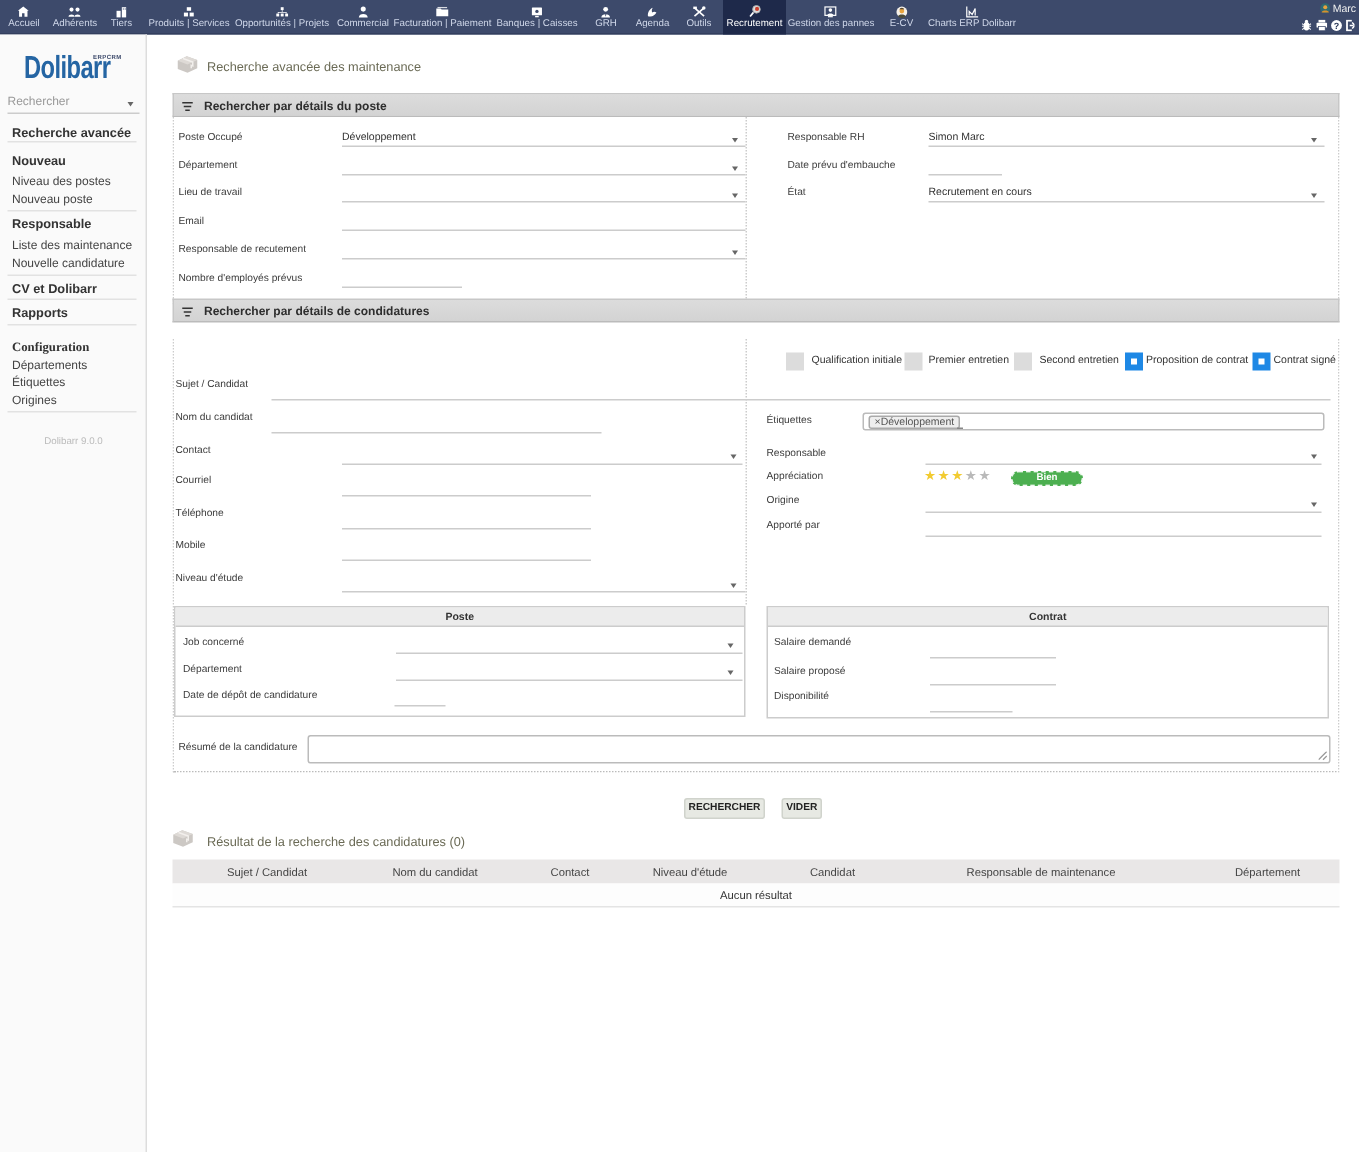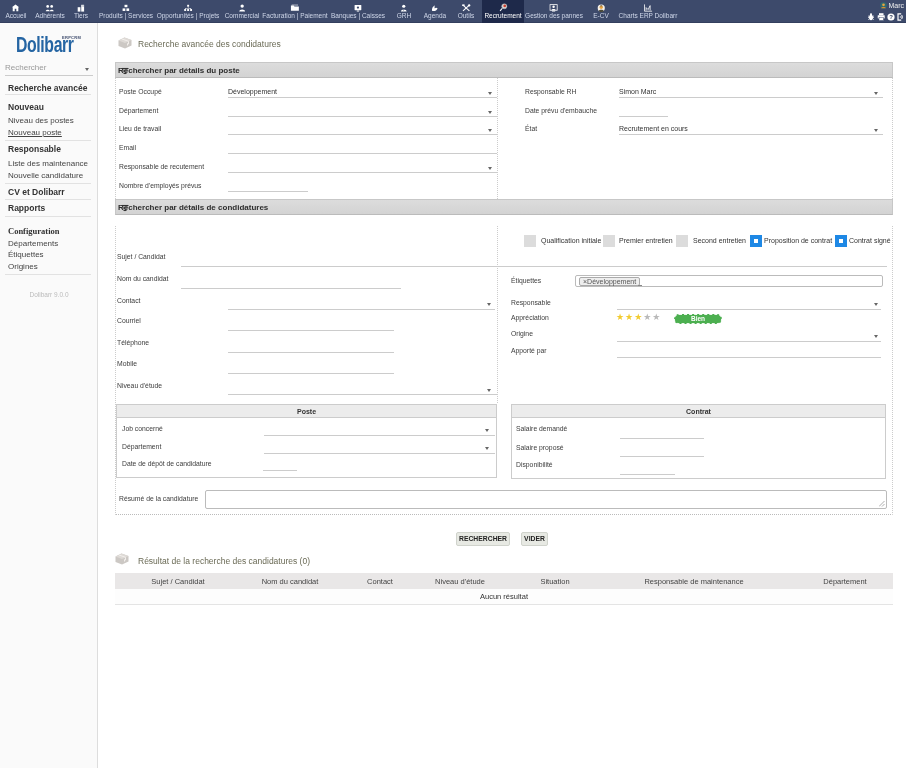--- a/index.html
+++ b/index.html
@@ -15,21 +15,21 @@
 #sidebar{position:absolute;top:23px;left:0;width:98px;height:745px;background:#fafafa;border-right:1px solid #ddd;}
 .logo{position:absolute;left:15.5px;top:13.5px;font-weight:bold;font-size:17px;color:#2565a3;letter-spacing:-0.4px;transform:scale(0.93,1.25);transform-origin:left top;line-height:13px;}
 .logosup{position:absolute;left:62px;top:12px;font-size:4px;color:#3d4a6b;font-weight:bold;letter-spacing:0.3px;}
 .srch{position:absolute;left:5px;top:40px;width:88px;border-bottom:1px solid #ccc;color:#999;font-size:8px;height:13px;}
 .srch .ar{position:absolute;right:4px;top:3px;}
 .smenu{position:absolute;left:8px;white-space:nowrap;color:#444;font-size:8px;}
 .smenu.hd{font-weight:bold;color:#333;font-size:8.5px;}
 .ssep{position:absolute;left:5px;width:86px;border-top:1px solid #e2e2e2;}
 
 .ttl{position:absolute;color:#6a6a55;font-size:8.5px;white-space:nowrap;}
-.shead{position:absolute;left:115px;width:778px;height:16px;background:linear-gradient(#dcdcdc,#d3d3d3);border:1px solid #c7c7c7;border-bottom:1px solid #bbb;font-size:8px;font-weight:bold;color:#2e2e2e;line-height:15px;padding-left:2px;}
+.shead{position:absolute;left:115px;width:778px;height:16px;background:linear-gradient(#dcdcdc,#d3d3d3);border:1px solid #c7c7c7;border-bottom:1px solid #bbb;font-size:8px;font-weight:bold;color:#2e2e2e;line-height:15px;padding-left:20px;}
 .sbody{position:absolute;left:115px;width:778px;border-left:1px dotted #ccc;border-right:1px dotted #ccc;border-bottom:1px dotted #bbb;}
 .lab{position:absolute;font-size:6.8px;color:#3c3c3c;white-space:nowrap;}
 .ul{position:absolute;border-bottom:1px solid #ccc;height:1px;}
 .val{position:absolute;font-size:7px;color:#333;white-space:nowrap;}
 .sar{position:absolute;width:0;height:0;border-left:2.5px solid transparent;border-right:2.5px solid transparent;border-top:3px solid #666;}
 .cb{position:absolute;width:11.5px;height:11.5px;background:#dcdcdc;}
 .cb.on{background:#1e88e5;}
 .cb.on::after{content:"";position:absolute;left:4px;top:4px;width:3.5px;height:3.5px;background:#fff;}
 .cblab{position:absolute;font-size:7px;color:#333;white-space:nowrap;}
 .box{position:absolute;border:1px solid #ccc;background:#fff;}
@@ -241,21 +241,21 @@
 </div>
 
 <div id="sidebar">
   <div class="logo">Dolibarr</div>
   <div class="logosup">ERPCRM</div>
   <div class="srch">Rechercher<span class="ar sar" style="position:absolute;right:4px;top:5px;"></span></div>
   <div class="smenu hd" style="top:60px;">Recherche avancée</div>
   <div class="ssep" style="top:71px;"></div>
   <div class="smenu hd" style="top:79px;">Nouveau</div>
   <div class="smenu" style="top:93px;">Niveau des postes</div>
-  <div class="smenu" style="top:105px;text-decoration:underline;">Nouveau poste</div>
+  <div class="smenu" style="top:105px;">Nouveau poste</div>
   <div class="ssep" style="top:117px;"></div>
   <div class="smenu hd" style="top:121px;">Responsable</div>
   <div class="smenu" style="top:136px;">Liste des maintenance</div>
   <div class="smenu" style="top:148px;">Nouvelle candidature</div>
   <div class="ssep" style="top:160px;"></div>
   <div class="smenu hd" style="top:164px;">CV et Dolibarr</div>
   <div class="ssep" style="top:176px;"></div>
   <div class="smenu hd" style="top:180px;">Rapports</div>
   <div class="ssep" style="top:193px;"></div>
   <div class="smenu hd" style="top:203px;font-family:Liberation Serif, serif;">Configuration</div>
@@ -265,21 +265,21 @@
   <div class="ssep" style="top:251px;"></div>
   <div class="abs" style="left:0;top:268px;width:98px;text-align:center;font-size:6.5px;color:#bbb;">Dolibarr 9.0.0</div>
 </div>
 
 <div id="main">
   <svg class="abs" style="left:117px;top:36px;" width="16" height="14" viewBox="0 0 16 14">
       <path d="M1.5 4.5 L7.5 1.5 L14.5 4 L14.5 9.5 L8 12.5 L1.5 10 Z" fill="#ccc8c4"></path>
       <path d="M1.5 4.5 L8 7 L14.5 4 L7.5 1.5 Z" fill="#dedad6"></path>
       <path d="M5 3 L11.5 5.3 L11.5 8 L10.5 7.6 L10.5 9.5" stroke="#f2efec" stroke-width="1" fill="none"></path>
     </svg>
-  <div class="ttl" style="left:138px;top:39px;">Recherche avancée des condidatures</div>
+  <div class="ttl" style="left:138px;top:39px;">Recherche avancée des maintenance</div>
 
   <div class="shead" style="top:62px;"><svg class="abs" style="left:5px;top:4px;" width="8" height="8" viewBox="0 0 8 8">
         <g stroke="#333" stroke-width="1.1">
           <path d="M0.5 1.5 H7.5"></path>
           <path d="M1.5 4 H6.5"></path>
           <path d="M2.5 6.5 H5.5"></path>
         </g>
       </svg>Rechercher par détails du poste</div>
   <div class="sbody" style="top:78px;height:125px;"></div>
   <div class="lab" style="left:119px;top:88px;">Poste Occupé</div>
@@ -401,17 +401,17 @@
       <path d="M1.5 4.5 L7.5 1.5 L14.5 4 L14.5 9.5 L8 12.5 L1.5 10 Z" fill="#ccc8c4"></path>
       <path d="M1.5 4.5 L8 7 L14.5 4 L7.5 1.5 Z" fill="#dedad6"></path>
       <path d="M5 3 L11.5 5.3 L11.5 8 L10.5 7.6 L10.5 9.5" stroke="#f2efec" stroke-width="1" fill="none"></path>
     </svg>
   <div class="ttl" style="left:138px;top:556px;">Résultat de la recherche des candidatures (0)</div>
   <div class="abs" style="left:115px;top:572.5px;width:778px;height:16.5px;background:#e9e7e7;"></div>
   <div class="th" style="left:178px;top:577px;">Sujet / Candidat</div>
   <div class="th" style="left:290px;top:577px;">Nom du candidat</div>
   <div class="th" style="left:380px;top:577px;">Contact</div>
   <div class="th" style="left:460px;top:577px;">Niveau d'étude</div>
-  <div class="th" style="left:555px;top:577px;">Situation</div>
+  <div class="th" style="left:555px;top:577px;">Candidat</div>
   <div class="th" style="left:694px;top:577px;">Responsable de maintenance</div>
   <div class="th" style="left:845px;top:577px;">Département</div>
   <div class="abs" style="left:115px;top:589px;width:778px;height:16px;background:#fdfdfd;border-bottom:1px solid #e4e4e4;text-align:center;font-size:7.5px;color:#333;line-height:15px;">Aucun résultat</div>
 </div>
 
 </body></html>

